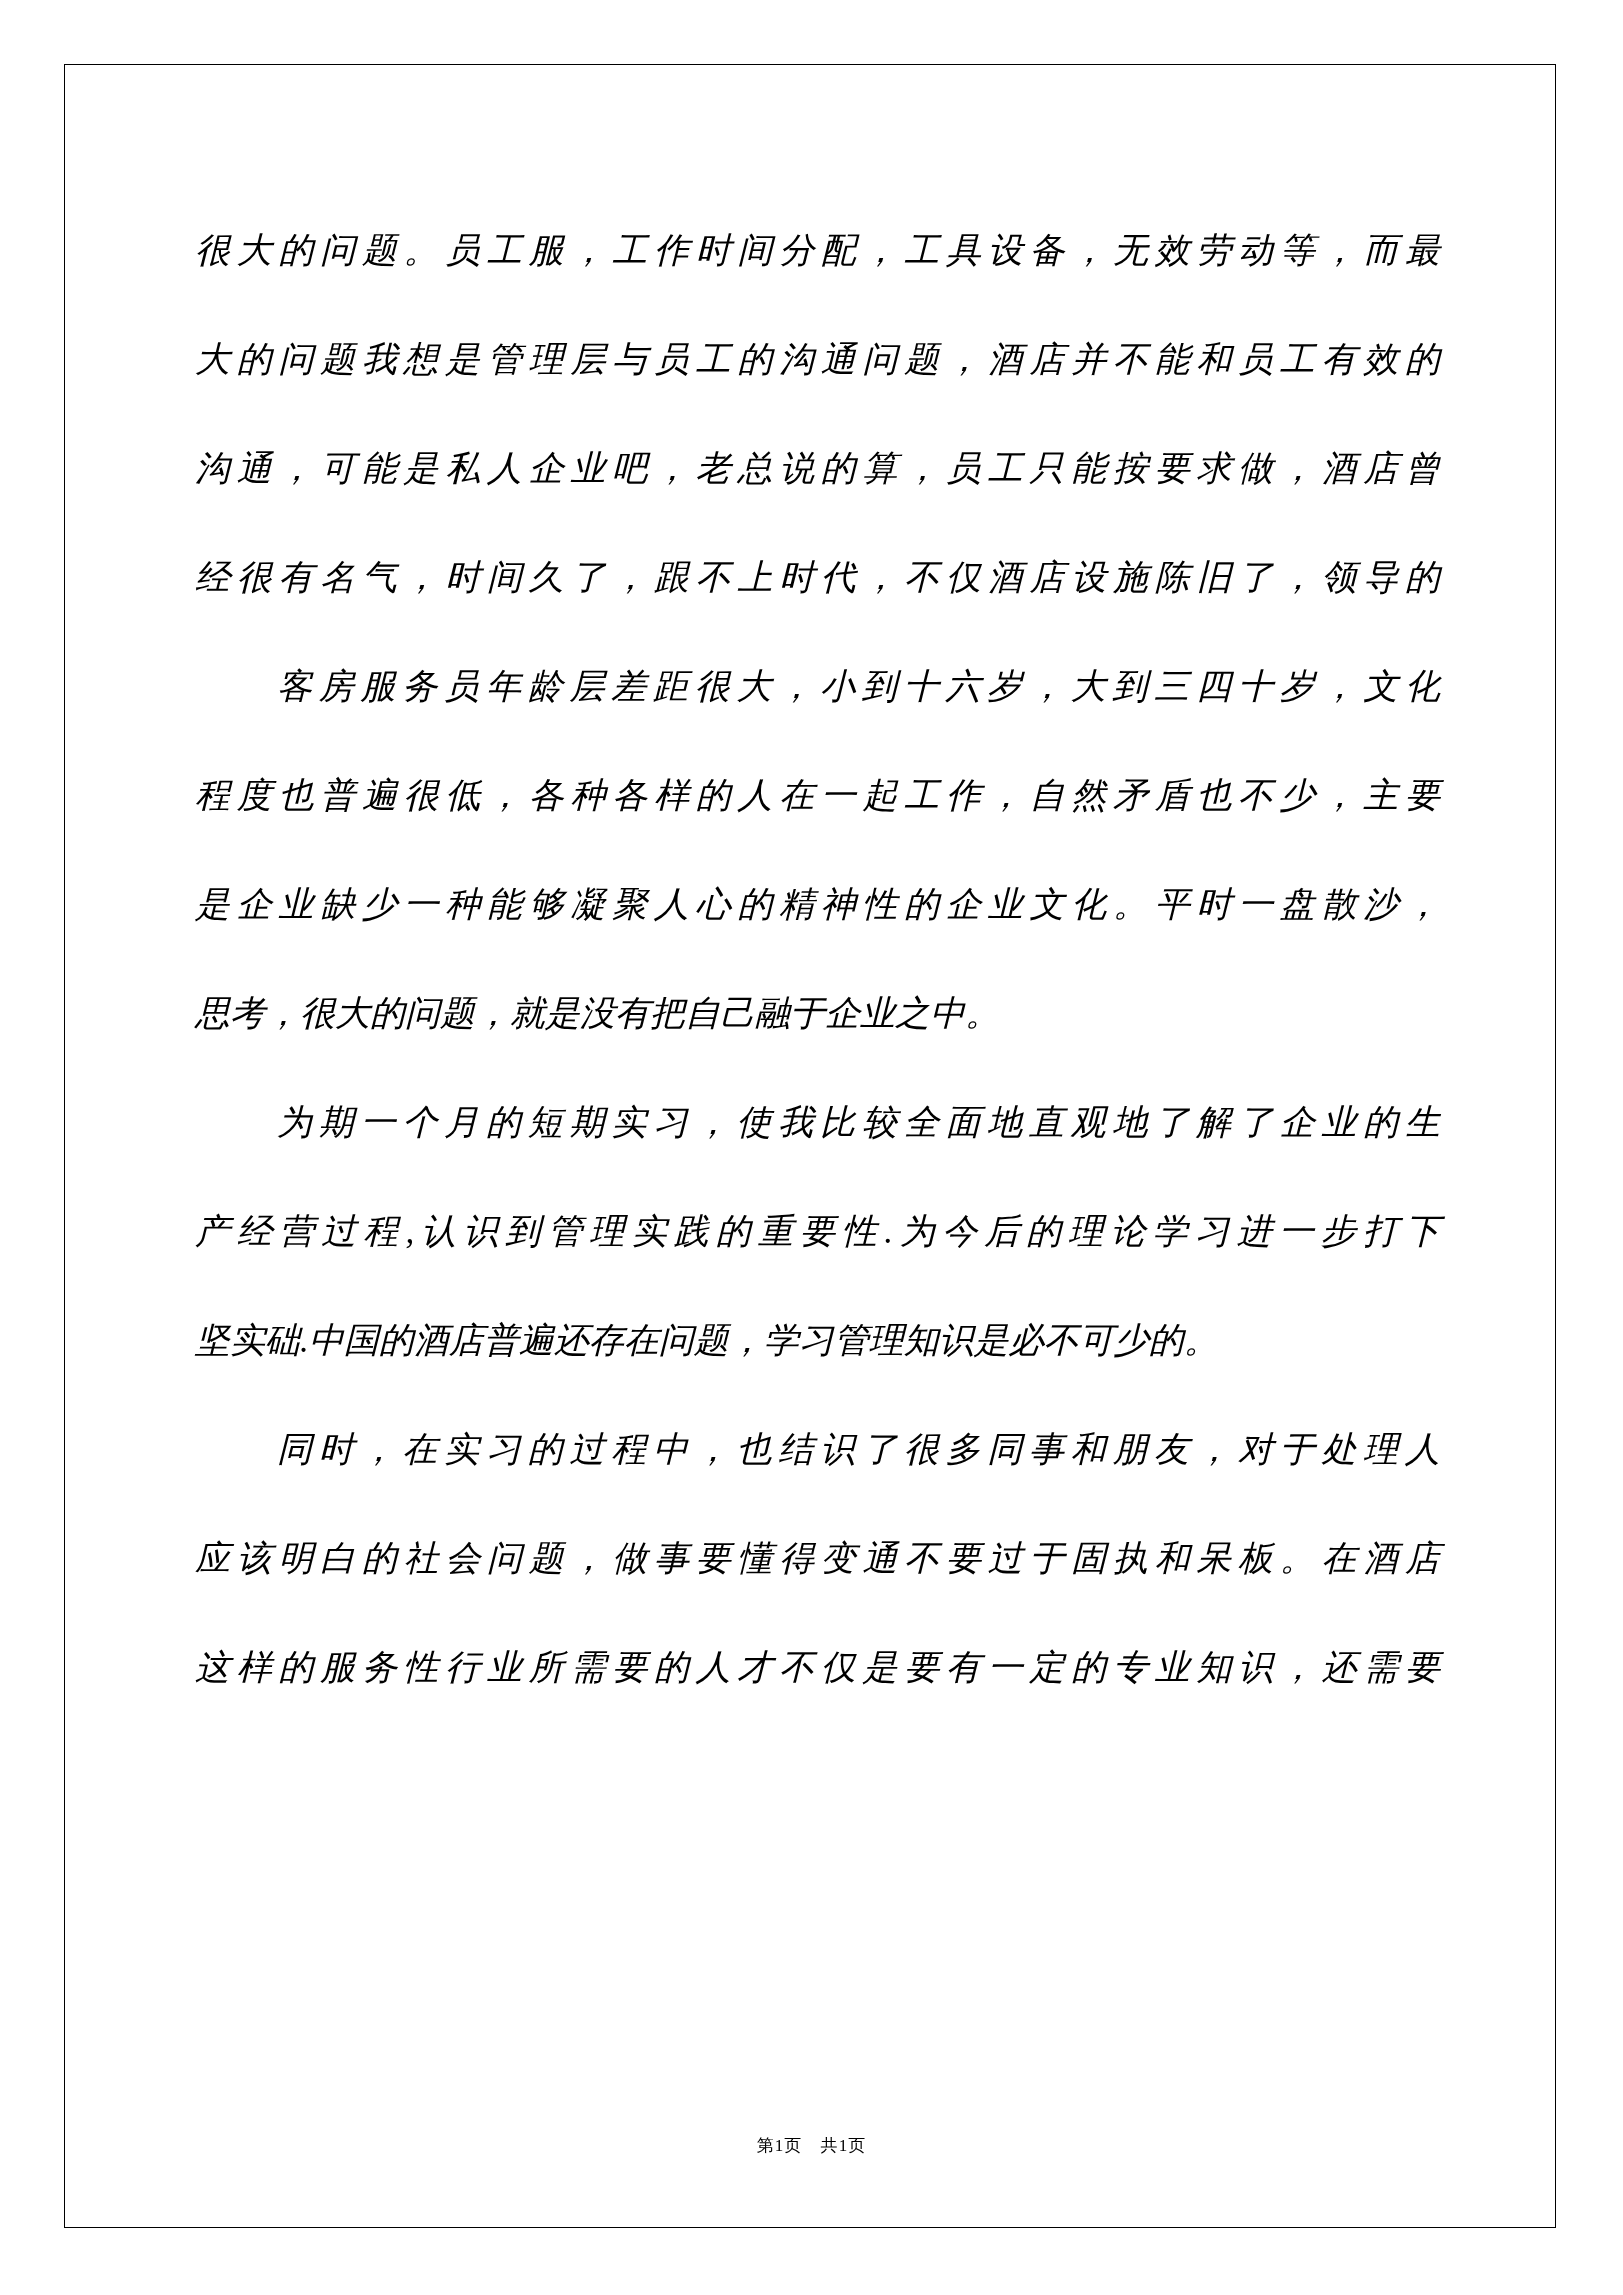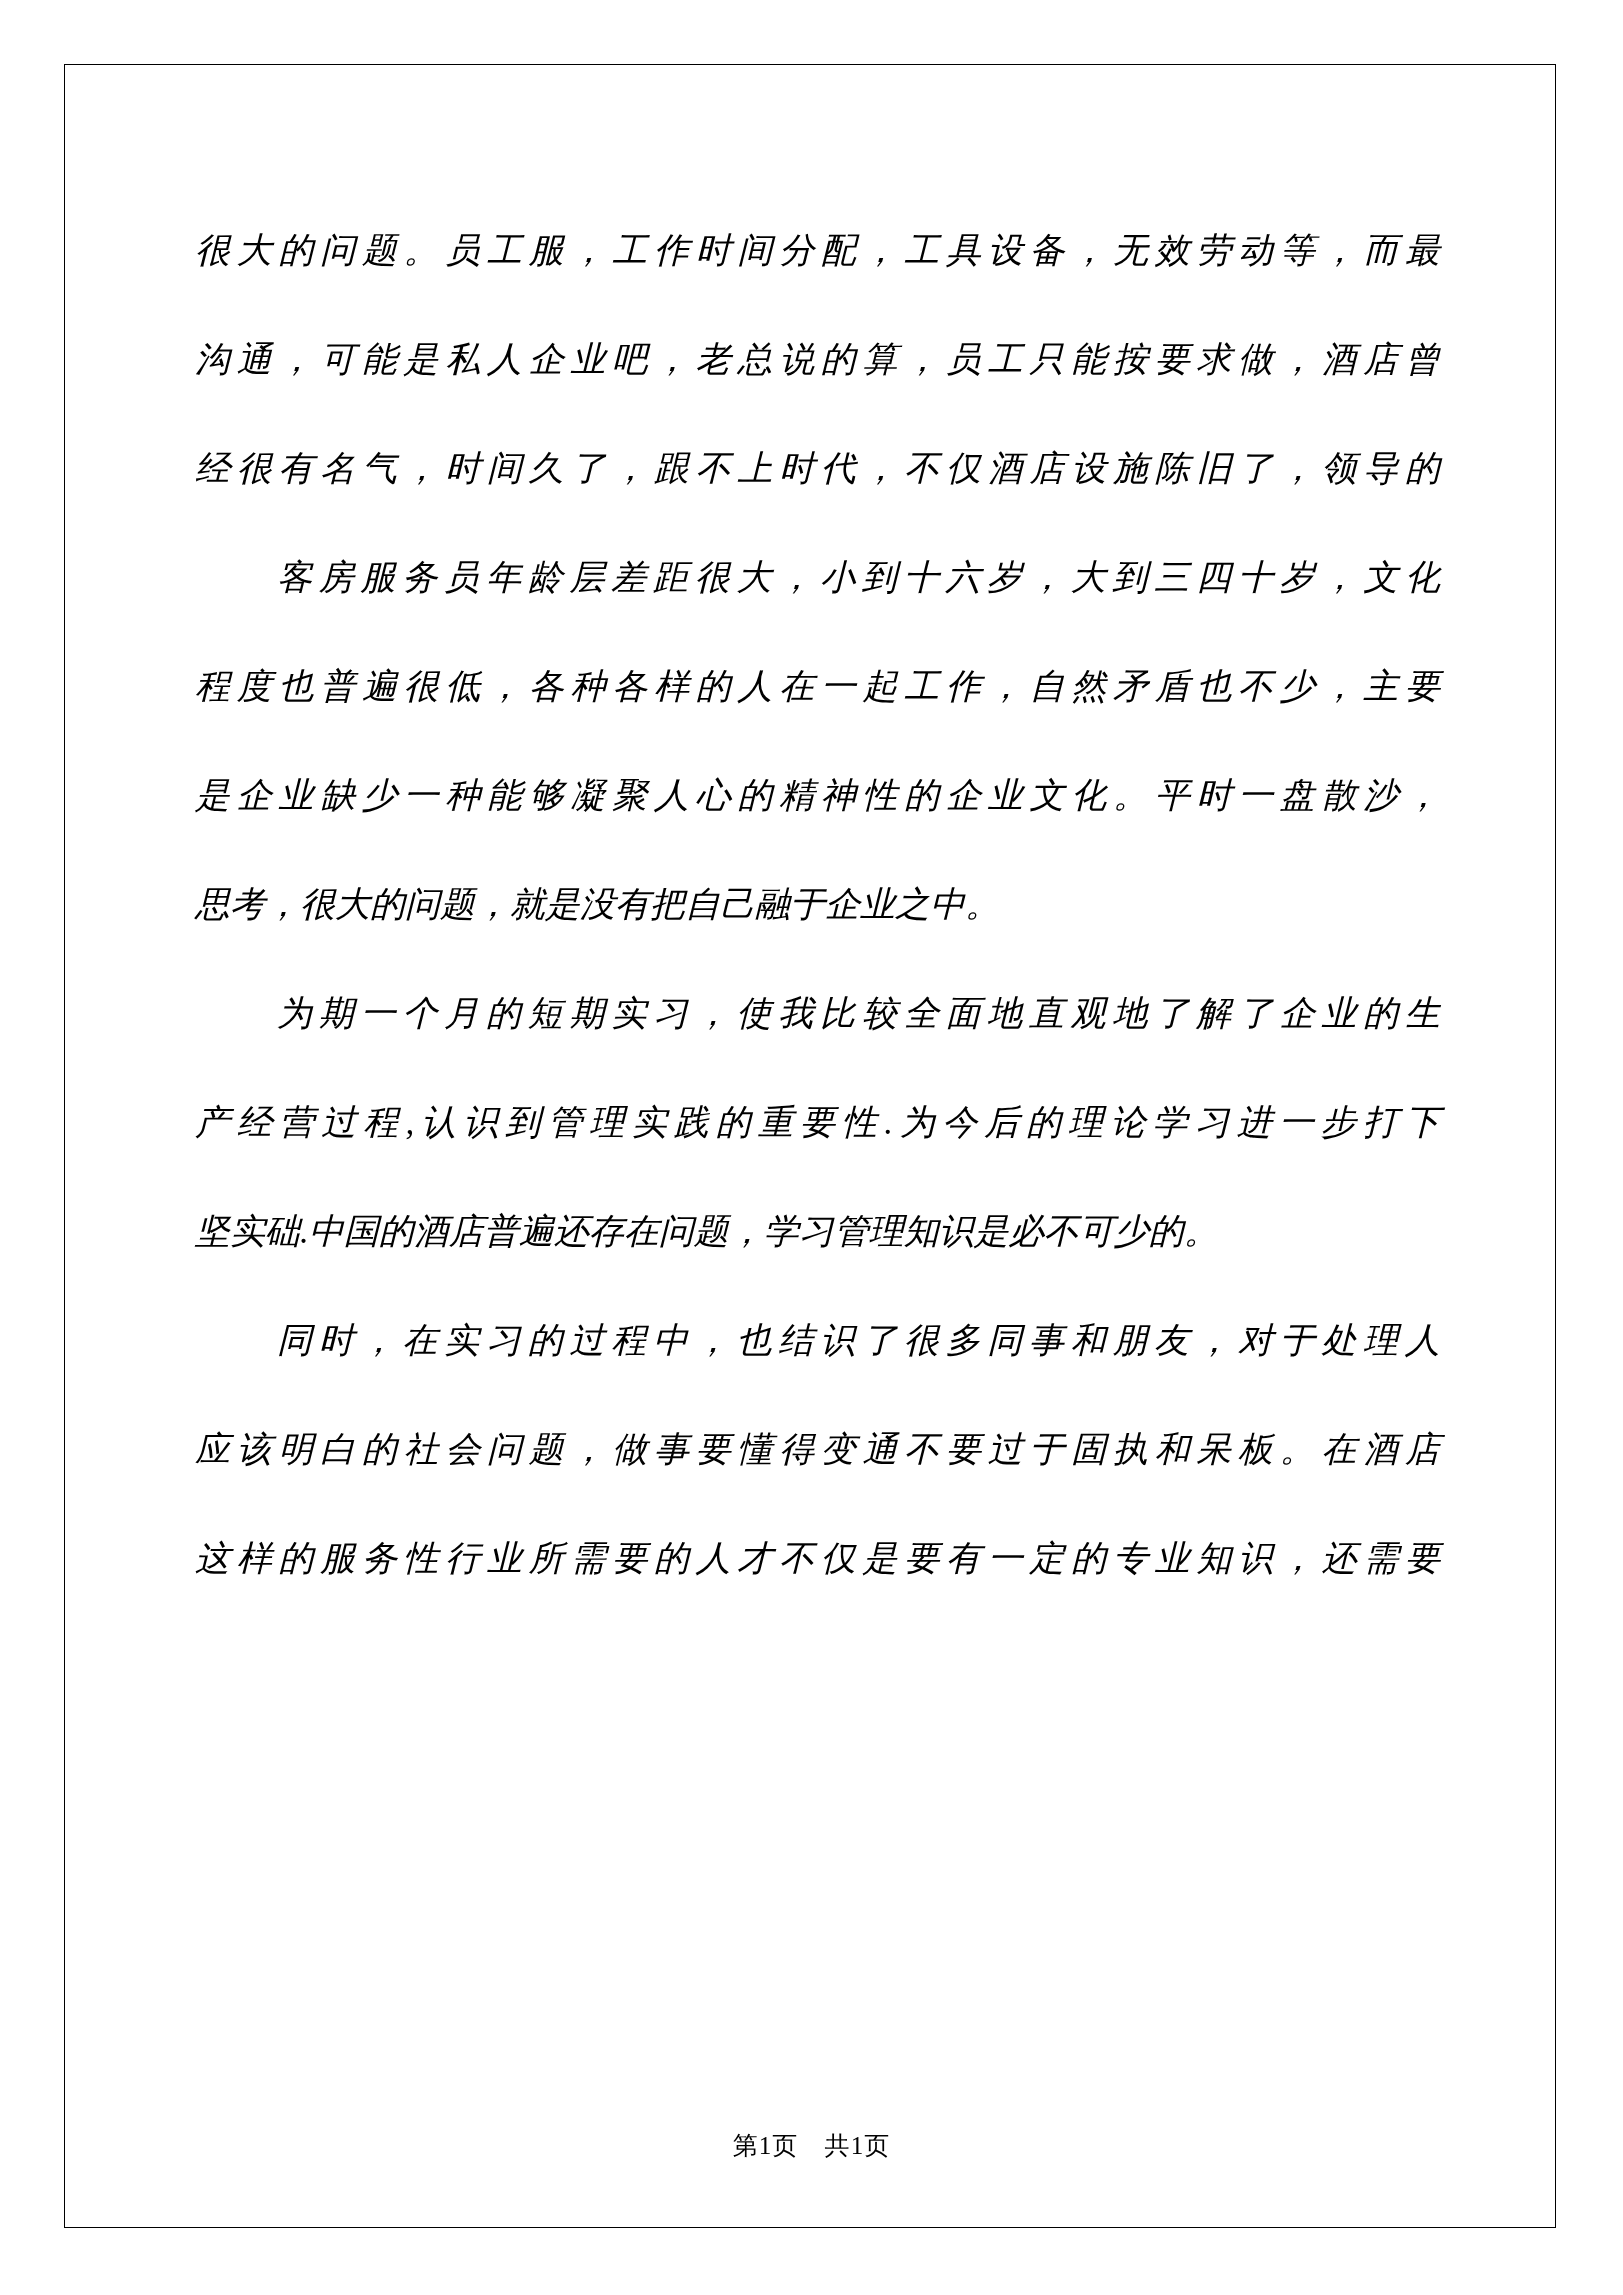--- a/index.html
+++ b/index.html
@@ -46,33 +46,34 @@
   .line.indent {
     text-indent: 82px;          
   }
   
   .page-footer {
     position: absolute;
     left: 0;
     top: 2131px;
     width: 1623px;
     text-align: center;
-    font-size: 25px;
+    font-size: 17px;
     line-height: 29px;
     font-style: normal;
     letter-spacing: 1.1px;
   }
 </style>
 </head>
 <body>
 
 <div class="page-frame"></div>
 
 <div class="doc-body">
   <div class="line">很大的问题。员工服，工作时间分配，工具设备，无效劳动等，而最</div>
+  <div class="line">大的问题我想是管理层与员工的沟通问题，酒店并不能和员工有效的</div>
   <div class="line">沟通，可能是私人企业吧，老总说的算，员工只能按要求做，酒店曾</div>
   <div class="line">经很有名气，时间久了，跟不上时代，不仅酒店设施陈旧了，领导的</div>
   <div class="line indent">客房服务员年龄层差距很大，小到十六岁，大到三四十岁，文化</div>
   <div class="line">程度也普遍很低，各种各样的人在一起工作，自然矛盾也不少，主要</div>
   <div class="line">是企业缺少一种能够凝聚人心的精神性的企业文化。平时一盘散沙，</div>
   <div class="line end">思考，很大的问题，就是没有把自己融于企业之中。</div>
   <div class="line indent">为期一个月的短期实习，使我比较全面地直观地了解了企业的生</div>
   <div class="line">产经营过程,认识到管理实践的重要性.为今后的理论学习进一步打下</div>
   <div class="line end">坚实础.中国的酒店普遍还存在问题，学习管理知识是必不可少的。</div>
   <div class="line indent">同时，在实习的过程中，也结识了很多同事和朋友，对于处理人</div>

